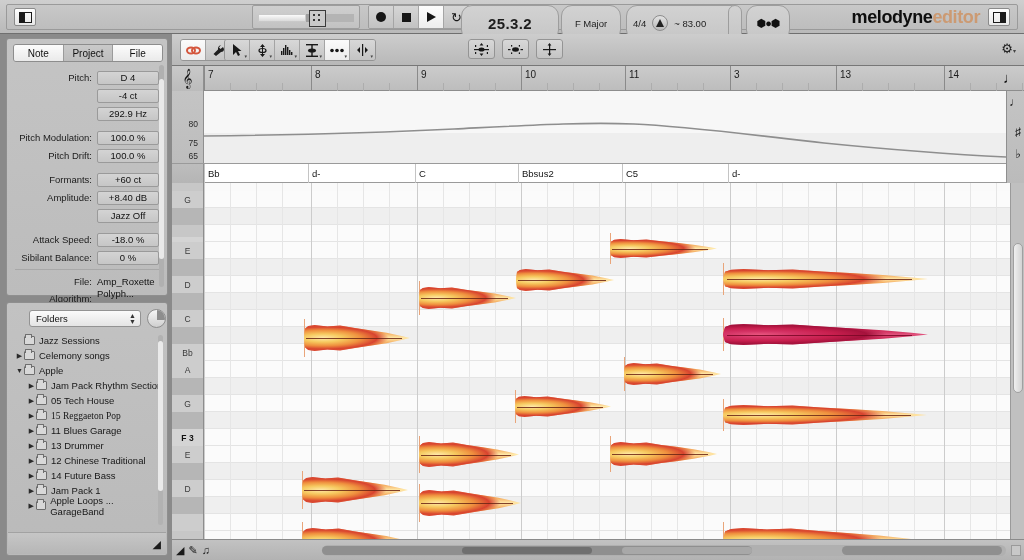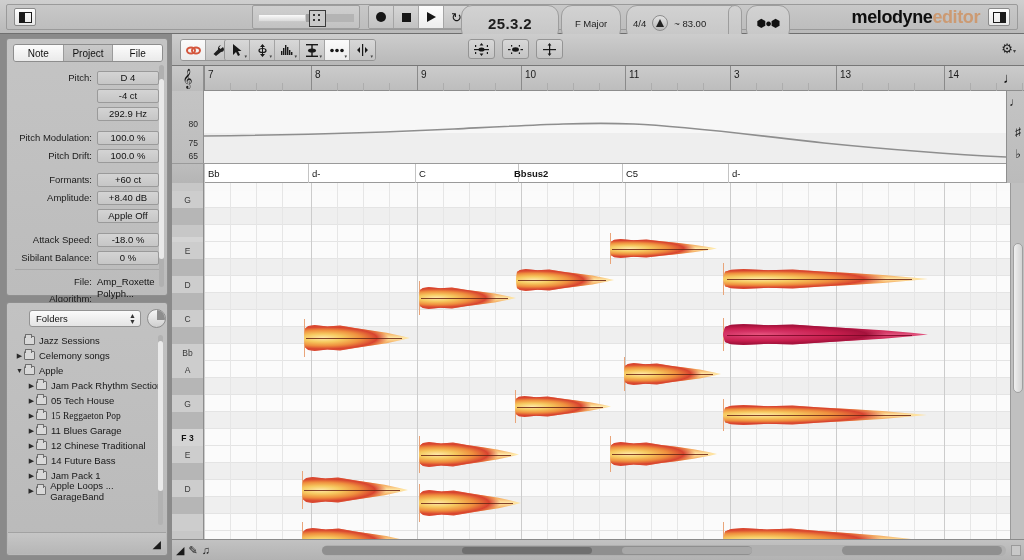--- a/index.html
+++ b/index.html
@@ -301,21 +301,21 @@
       <div class="row" style="top:132px">
         <span class="lbl">Formants:</span>
         <span class="val">+60 ct</span>
         </div>
       <div class="row" style="top:150px">
         <span class="lbl">Amplitude:</span>
         <span class="val">+8.40 dB</span>
         </div>
       <div class="row" style="top:168px">
         <span class="lbl"></span>
-        <span class="val">Apple Off</span>
+        <span class="val">Jazz Off</span>
         </div>
       <div class="row" style="top:192px">
         <span class="lbl">Attack Speed:</span>
         <span class="val">-18.0 %</span>
         </div>
       <div class="row" style="top:210px">
         <span class="lbl">Sibilant Balance:</span>
         <span class="val">0 %</span>
         </div>
 
@@ -370,20 +370,25 @@
           </div>
           <div class="tnode" style="padding-left: 16px; font-family: Liberation Serif, serif;">
             <span class="tri">▶</span>
             <span class="folder"></span>
             <span>15 Reggaeton Pop</span>
           </div>
           <div class="tnode" style="padding-left: 16px;">
             <span class="tri">▶</span>
             <span class="folder"></span>
             <span>11 Blues Garage</span>
+          </div>
+          <div class="tnode" style="padding-left: 16px;">
+            <span class="tri">▶</span>
+            <span class="folder"></span>
+            <span>13 Drummer</span>
           </div>
           <div class="tnode" style="padding-left: 16px;">
             <span class="tri">▶</span>
             <span class="folder"></span>
             <span>12 Chinese Traditional</span>
           </div>
           <div class="tnode" style="padding-left: 16px;">
             <span class="tri">▶</span>
             <span class="folder"></span>
             <span>14 Future Bass</span>
@@ -585,21 +590,21 @@
     <div class="chordlane">
       <div class="chord-gutter"></div>
       <div id="chord-marks">
           <div class="chord-sep" style="left: 32px;"></div>
           <div class="chord" style="left: 36px;">Bb</div>
           <div class="chord-sep" style="left: 136px;"></div>
           <div class="chord" style="left: 140px;">d-</div>
           <div class="chord-sep" style="left: 243px;"></div>
           <div class="chord" style="left: 247px;">C</div>
           <div class="chord-sep" style="left: 346px;"></div>
-          <div class="chord" style="left: 342px; font-weight: bold;">Bbsus2</div>
+          <div class="chord" style="left: 350px;">Bbsus2</div>
           <div class="chord-sep" style="left: 450px;"></div>
           <div class="chord" style="left: 454px;">C5</div>
           <div class="chord-sep" style="left: 556px;"></div>
           <div class="chord" style="left: 560px;">d-</div>
         </div>
     </div>
 
     <div class="editor">
       <div id="lanes">
           <div class="lane line light" style="top: 8px;"></div>

